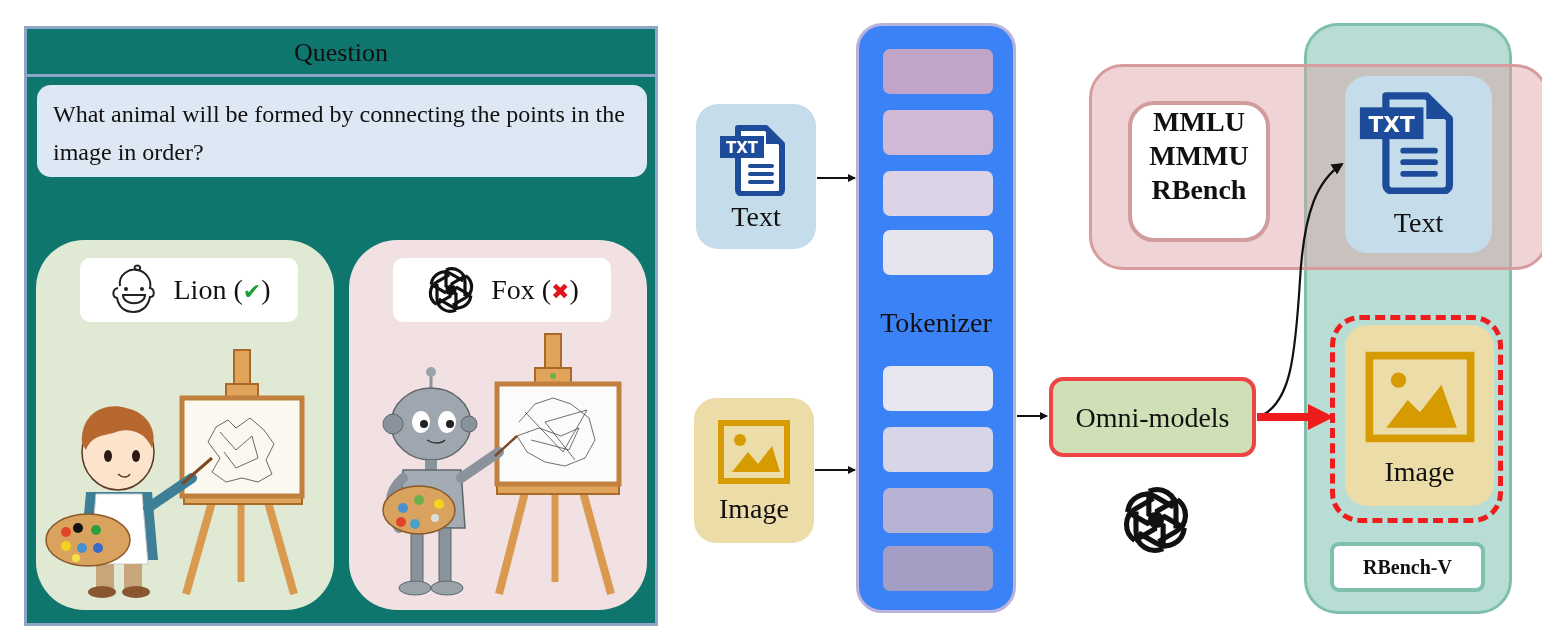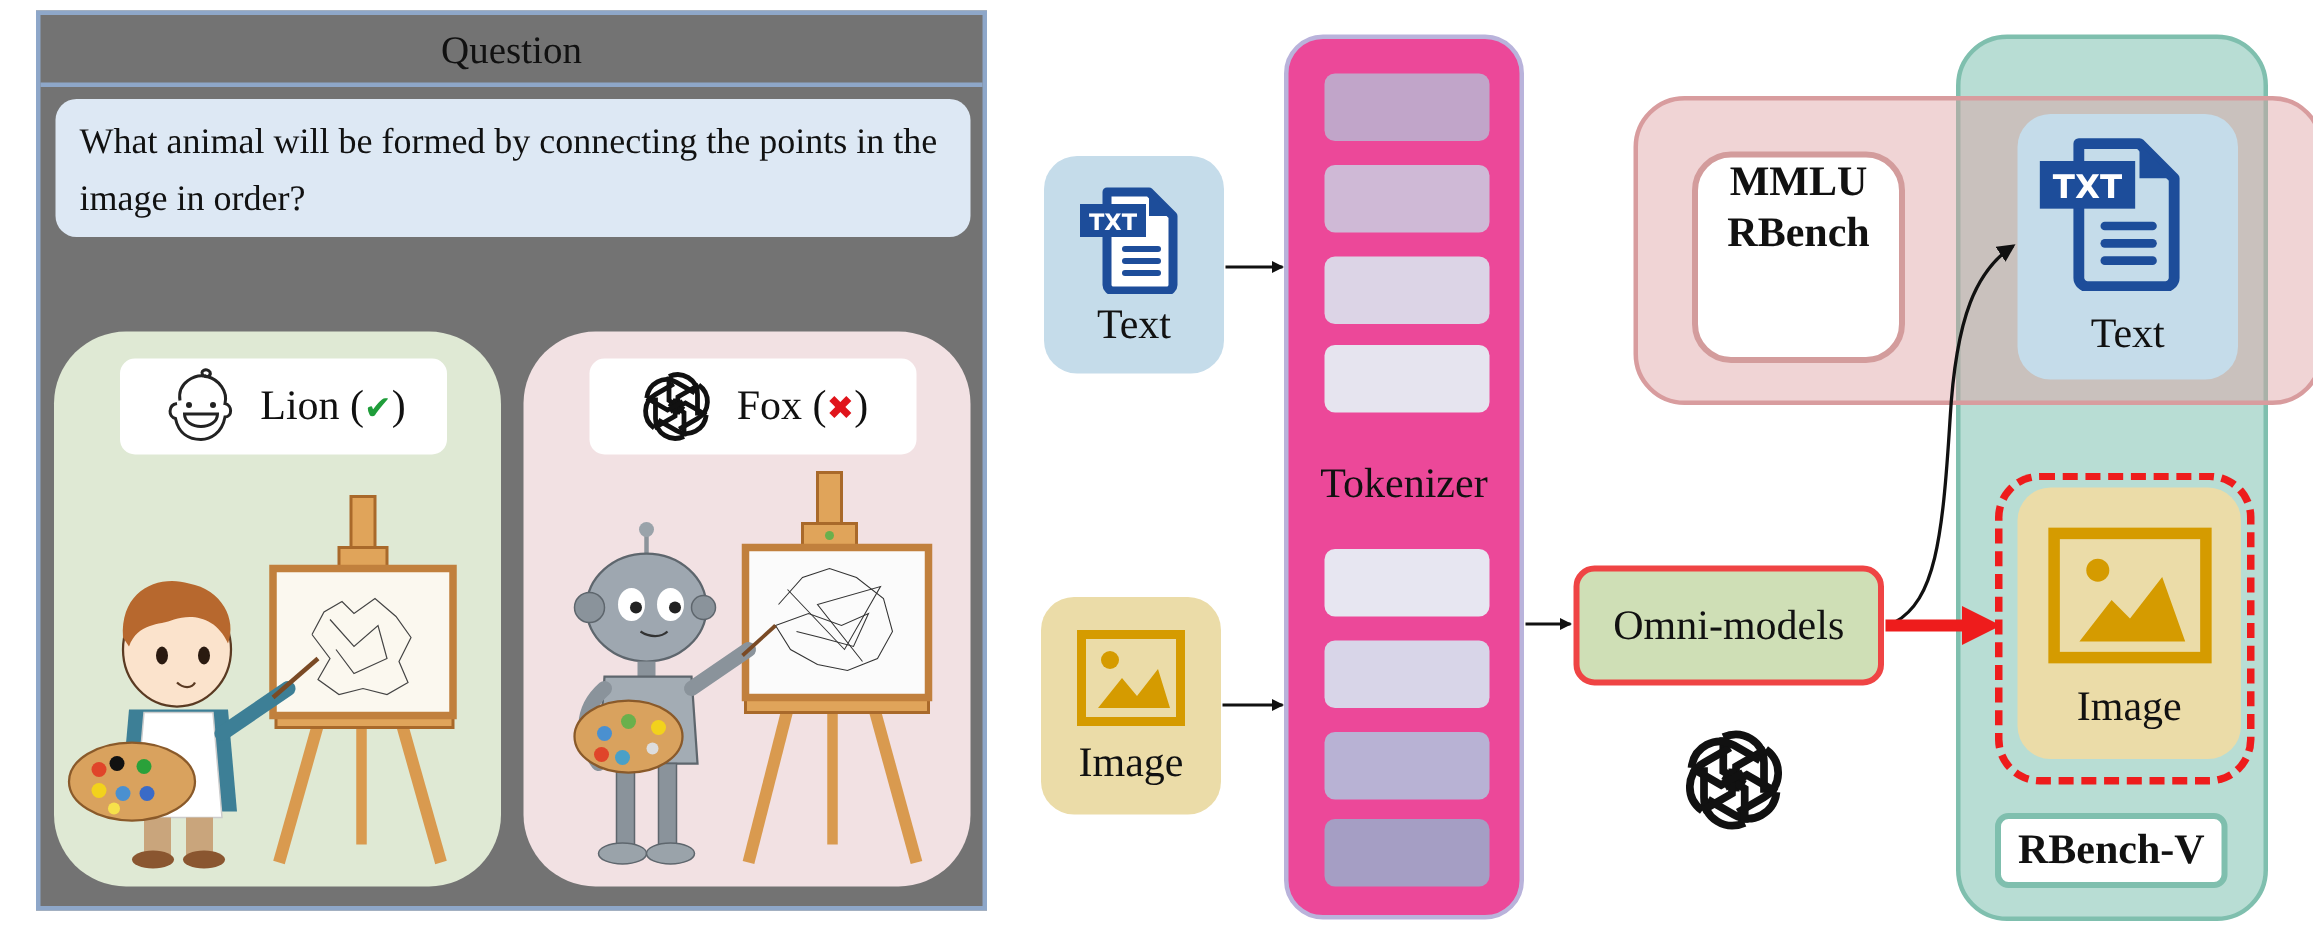--- a/index.html
+++ b/index.html
@@ -1,21 +1,21 @@
 <!DOCTYPE html>
 <html><head>
 <meta charset="utf-8">
 <style>
   * { box-sizing: border-box; margin: 0; padding: 0; }
   body { width: 1542px; height: 629px; background: #ffffff; position: relative; overflow: hidden;
          font-family: "Liberation Serif", "DejaVu Serif", serif; color: #111; }
   .abs { position: absolute; }
 
   
-  #left-frame { left: 24px; top: 7px; width: 634px; height: 600px; border: 3px solid #8ea7c9; background: #737373; }
+  #left-frame { left: 24px; top: 26px; width: 634px; height: 600px; border: 3px solid #8ea7c9; background: #0f766e; }
   .row-head { position: absolute; left: 0; width: 628px; text-align: center; font-size: 26px; }
   #q-head { top: 0; height: 48px; line-height: 48px; border-bottom: 3px solid #8ea7c9; }
   #q-box { position: absolute; left: 10px; top: 56px; width: 610px; height: 92px; background: #dde8f4;
            border-radius: 14px; padding: 10px 16px; font-size: 24px; line-height: 38px; }
   #a-head { top: 155px; height: 50px; line-height: 46px; border-top: 3px solid #8ea7c9; border-bottom: 3px solid #8ea7c9; }
 
   .ans-card { position: absolute; top: 211px; width: 298px; height: 370px; border-radius: 48px; }
   #card-human { left: 9px; background: #dfe9d4; }
   #card-model { left: 322px; background: #f2e1e3; padding-left: 10px; }
   .ans-label { position: absolute; left: 44px; top: 18px; width: 218px; height: 64px; background: #fff;
@@ -26,40 +26,40 @@
   .mark-bad { color: #e0141b; font-family: "DejaVu Sans", sans-serif; font-size: 22px; }
   .scene { position: absolute; left: 0; top: 92px; width: 298px; height: 270px; }
 
   
   .in-box { position: absolute; width: 120px; height: 145px; border-radius: 22px; text-align: center; font-size: 28px; }
   #in-text { left: 696px; top: 104px; background: #c5dcea; }
   #in-image { left: 694px; top: 398px; background: #ebdca8; }
   .in-box .lbl { position: absolute; left: 0; right: 0; bottom: 16px; }
   #in-image .lbl { bottom: 18px; }
 
-  #tokenizer { left: 856px; top: 23px; width: 160px; height: 590px; border: 3px solid #b9b3db; border-radius: 26px; background: #ec4899; }
+  #tokenizer { left: 856px; top: 23px; width: 160px; height: 590px; border: 3px solid #b9b3db; border-radius: 26px; background: #3b82f6; }
   .tok { position: absolute; left: 24px; width: 110px; height: 45px; border-radius: 7px; }
   #tok-label { position: absolute; left: 0; right: 0; top: 281px; text-align: center; font-size: 28px; }
 
   #omni { left: 1049px; top: 377px; width: 207px; height: 80px; background: #cfdfb6; border: 4px solid #ef4444;
           border-radius: 14px; font-size: 28px; text-align: center; line-height: 74px; }
 
   
   #teal-panel { left: 1304px; top: 23px; width: 208px; height: 591px; background: #b8ddd4; border: 3px solid #7fbfae; border-radius: 34px; }
   #pink-panel { left: 1089px; top: 64px; width: 460px; height: 206px; background: rgba(222,160,162,0.45);
                 border: 3px solid #d89c9e; border-radius: 34px; }
   #bench-box { left: 1128px; top: 101px; width: 142px; height: 141px; background: #fff; border: 4px solid #d39c9c;
                border-radius: 26px; font-weight: bold; font-size: 28px; line-height: 34px; text-align: center; padding-top: 0; }
   #out-text { left: 1345px; top: 76px; width: 147px; height: 177px; background: #c5dcea; border-radius: 22px; text-align: center; font-size: 28px; }
   #out-text .lbl { position: absolute; left: 0; right: 0; bottom: 14px; }
   #dash-box { left: 1330px; top: 315px; width: 173px; height: 208px; border: 5px dashed #ee1c1c; border-radius: 30px; }
   #out-image { left: 1345px; top: 325px; width: 149px; height: 181px; background: #ebdca8; border-radius: 22px; text-align: center; font-size: 28px; }
   #out-image .lbl { position: absolute; left: 0; right: 0; bottom: 18px; }
   #rbv { left: 1330px; top: 542px; width: 155px; height: 50px; background: #fff; border: 4px solid #7fbfae; border-radius: 9px;
-         font-weight: bold; font-size: 28px; text-align: center; line-height: 42px; }
+         font-weight: bold; font-size: 20px; text-align: center; line-height: 42px; }
 
   #overlay { position: absolute; left: 0; top: 0; width: 1542px; height: 629px; pointer-events: none; }
 </style>
 </head>
 <body>
 
 <div id="left-frame" class="abs">
   <div id="q-head" class="row-head">Question</div>
   <div id="q-box">What animal will be formed by connecting the points in the image in order?</div>
 
@@ -261,20 +261,21 @@
         <path d="M-5 -20 L-5 -4 L5 2"></path>
       </g>
   </g>
 </svg>
 
 <div id="teal-panel" class="abs"></div>
 <div id="pink-panel" class="abs"></div>
 
 <div id="bench-box" class="abs">
   <div>MMLU</div>
+  <div>MMMU</div>
   <div>RBench</div>
 </div>
 
 <div id="out-text" class="abs">
   <svg class="abs" style="left:12px;top:14px" width="104" height="104" viewBox="0 0 72 72">
     <path d="M20 4 L48 4 L64 20 L64 66 C64 68 62 70 60 70 L24 70 C22 70 20 68 20 66 Z" fill="#c5dcea" stroke="#1d4d9a" stroke-width="5" stroke-linejoin="round"></path>
     <path d="M48 4 L48 20 L64 20" fill="#1d4d9a"></path>
     <rect x="2" y="12" width="44" height="22" fill="#1d4d9a"></rect>
     <text x="24" y="29" text-anchor="middle" font-family="DejaVu Sans, sans-serif" font-weight="bold" font-size="15" fill="#fff">TXT</text>
     <rect x="30" y="40" width="26" height="4" rx="2" fill="#1d4d9a"></rect>

